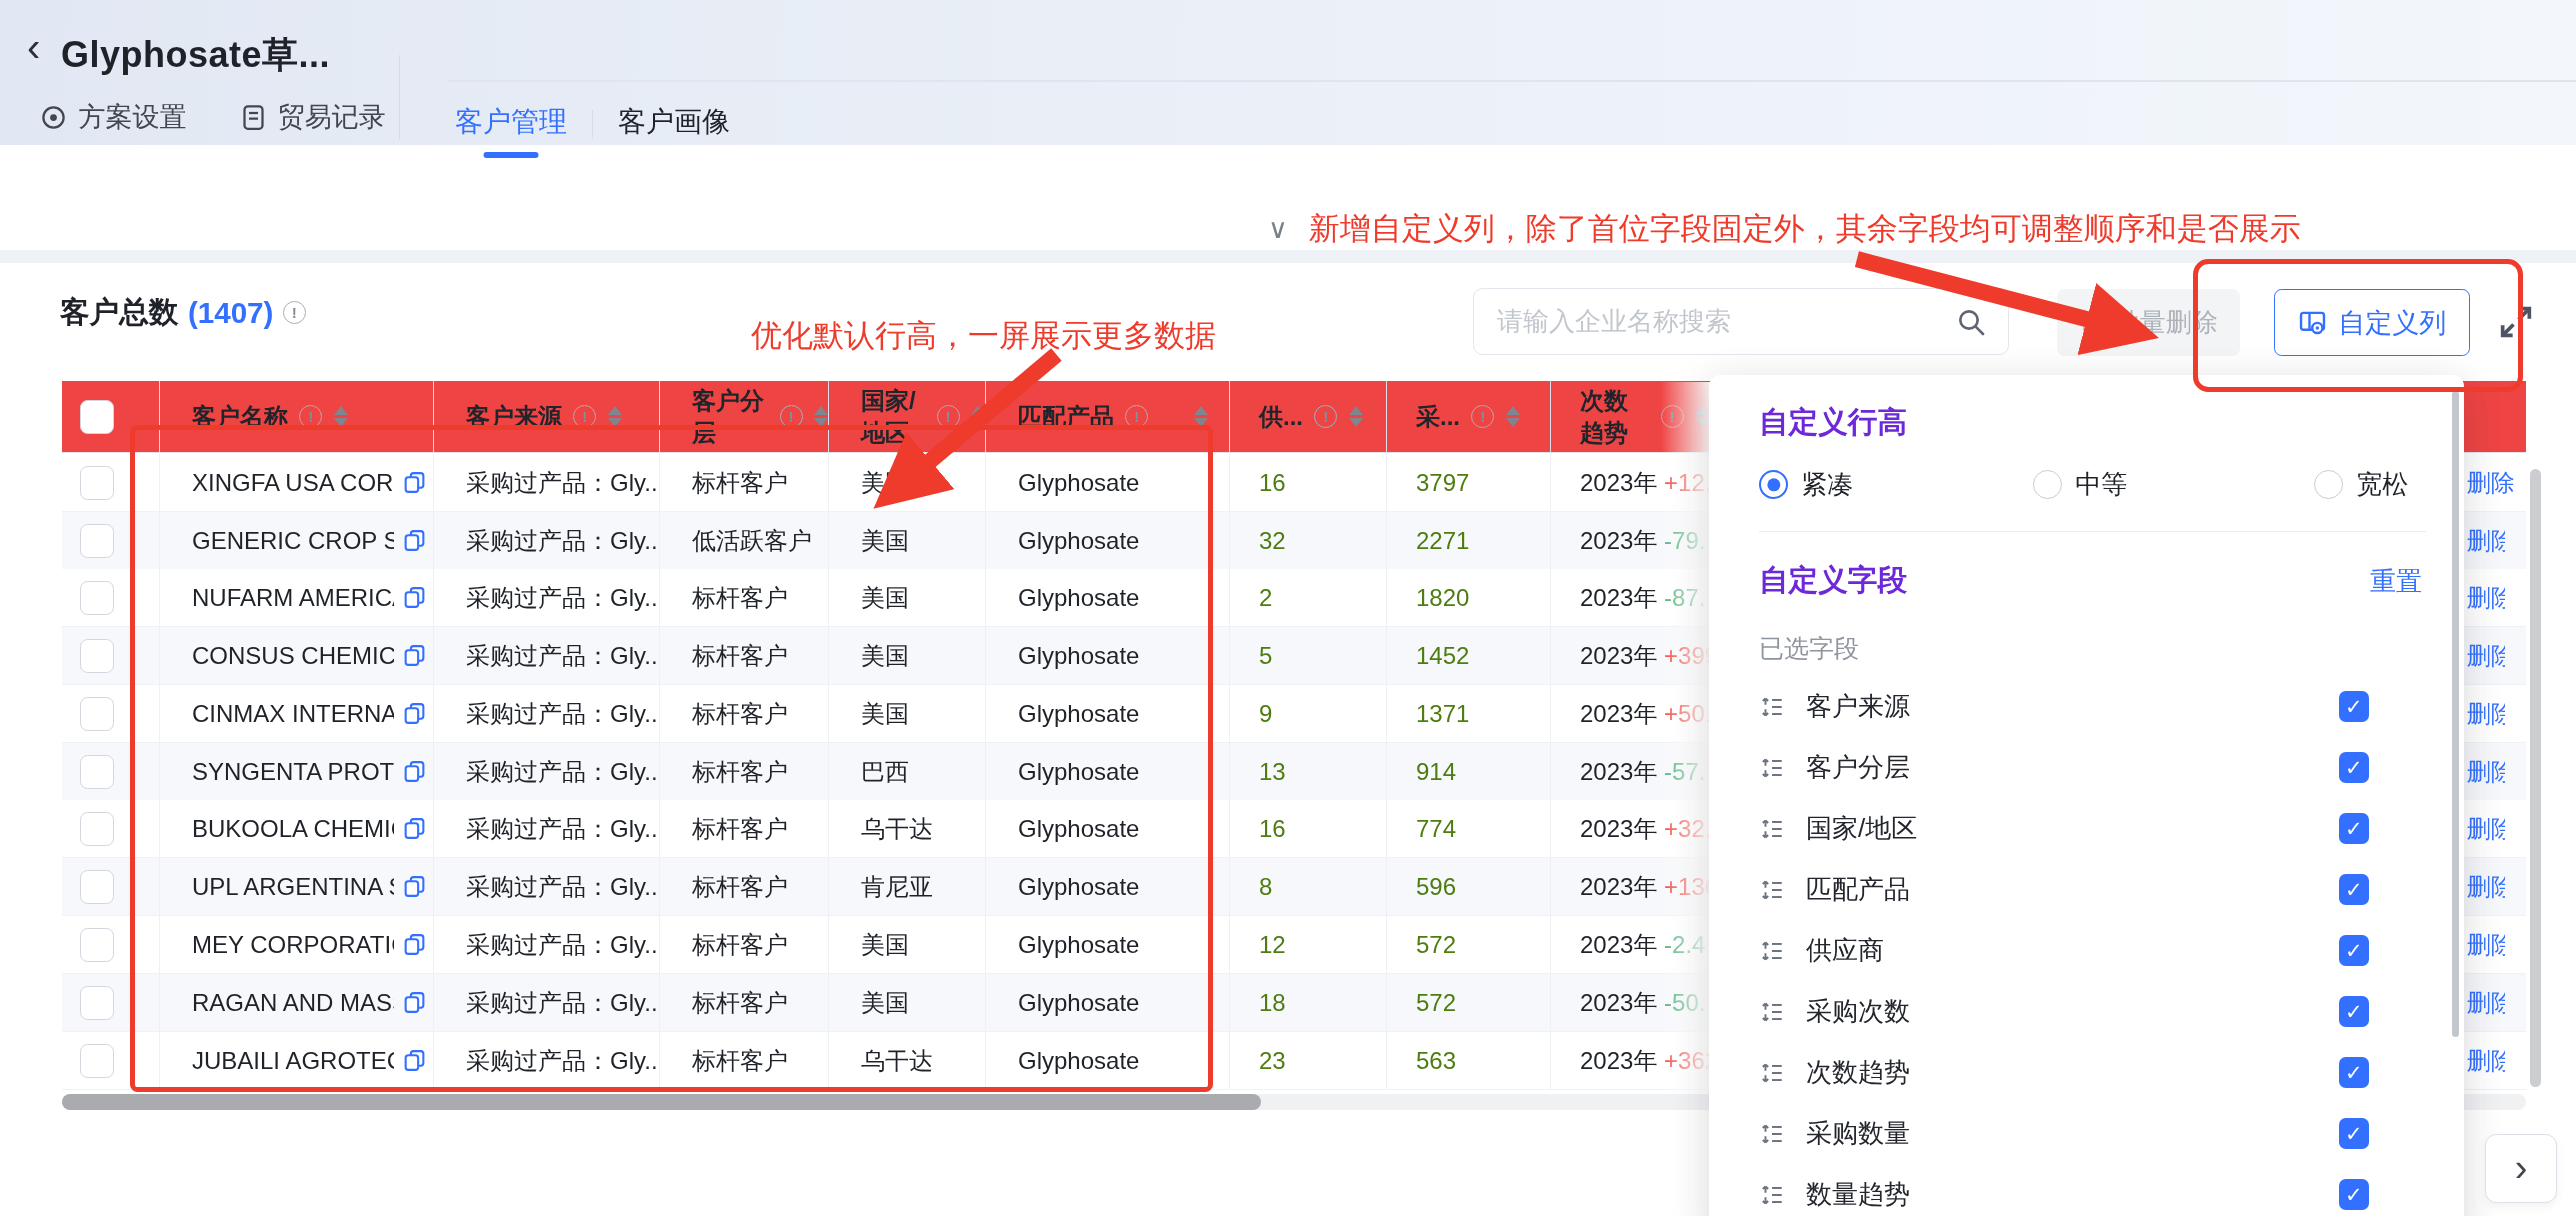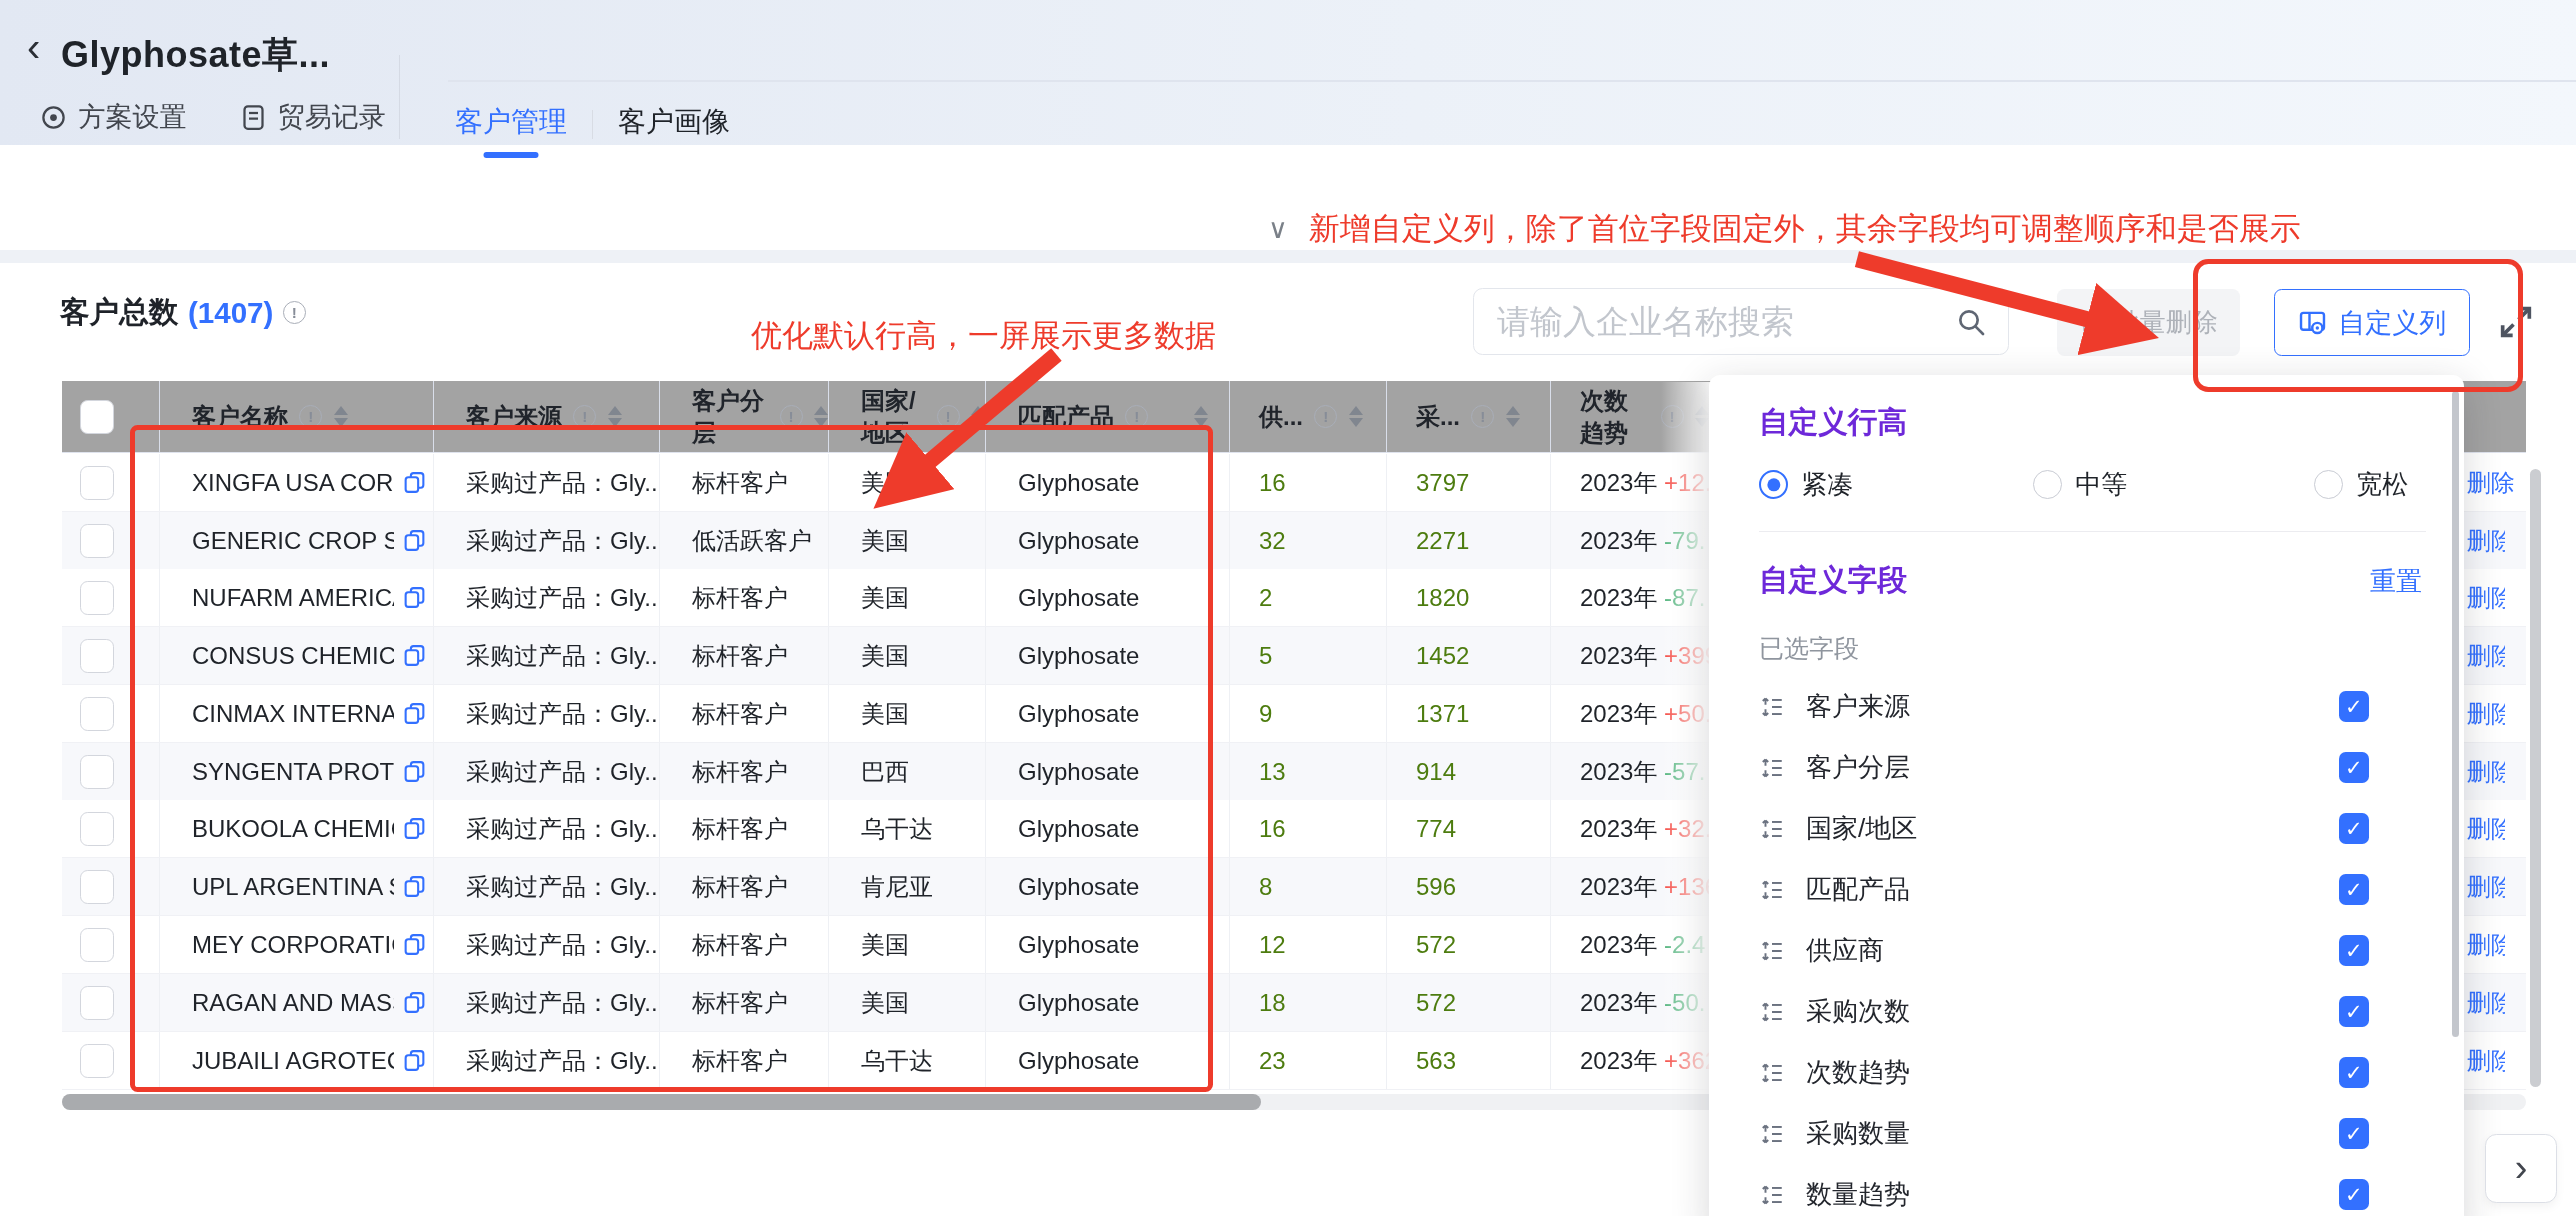--- a/index.html
+++ b/index.html
@@ -26,29 +26,29 @@
   .band{position:absolute;left:0;top:250px;width:100%;height:13.3px;background:#eef1f6;}
   
   .total{position:absolute;left:60px;top:292px;display:flex;align-items:center;gap:9.5px;
          font-size:29.6px;font-weight:700;justify-content:center;}
   .total .cnt{color:#3370ff;}
   .inf{width:21px;height:21px;border:1.9px solid #a9aeb8;border-radius:50%;color:#878d98;
        font-size:15.3px;font-weight:700;display:inline-flex;align-items:center;justify-content:center;flex:0 0 auto;}
   .inf::after{content:"!";}
   .search{position:absolute;left:1473px;top:288px;width:536px;height:67px;border:1.9px solid #e3e6ec;
           border-radius:9.5px;background:#fff;display:flex;align-items:center;padding:0 21px;box-sizing:border-box;}
-  .search input{border:0;outline:0;flex:1;font-size:33px;color:#8b5cf6;background:transparent;font-family:inherit;}
+  .search input{border:0;outline:0;flex:1;font-size:26px;color:#8b5cf6;background:transparent;font-family:inherit;}
   .search input::placeholder{color:#c2c6cd;}
   .btn-del{position:absolute;left:2057px;top:289px;width:183px;height:67px;background:#f3f4f6;
            border-radius:7.6px;color:#aeb2b9;font-size:26px;display:flex;align-items:center;justify-content:center;gap:9.5px;}
   .btn-custom{position:absolute;left:2274px;top:289px;width:196px;height:67px;background:#fff;border:1.9px solid #3370ff;
            border-radius:7.6px;color:#3370ff;font-size:27px;display:flex;align-items:center;justify-content:center;gap:11.4px;box-sizing:border-box;cursor:pointer;}
   .expand{position:absolute;left:2496px;top:302px;width:40px;height:40px;cursor:pointer;}
   
-  .thead{position:absolute;left:62px;top:381px;width:2464px;height:72px;background:#a3a3a3;
+  .thead{position:absolute;left:62px;top:381px;width:2464px;height:72px;background:#ef4444;
          border-bottom:1px solid #dfe3ed;box-sizing:border-box;}
   .hcell{position:absolute;top:0;bottom:0;display:flex;align-items:center;gap:11.4px;
          padding-left:32px;box-sizing:border-box;font-size:24px;font-weight:700;color:#20242b;
          border-right:1px solid #d9deea;}
   .trow{position:absolute;left:62px;width:2464px;height:58px;background:#fff;
         border-bottom:1px solid #f0f1f5;box-sizing:border-box;}
   .trow.even{background:#f7f8fb;}
   .cell{position:absolute;top:0;bottom:0;display:flex;align-items:center;padding-left:32px;
         box-sizing:border-box;font-size:24px;border-right:1px solid #eef0f4;white-space:nowrap;overflow:hidden;}
   .c0{left:0;width:98px;padding-left:18px;}

